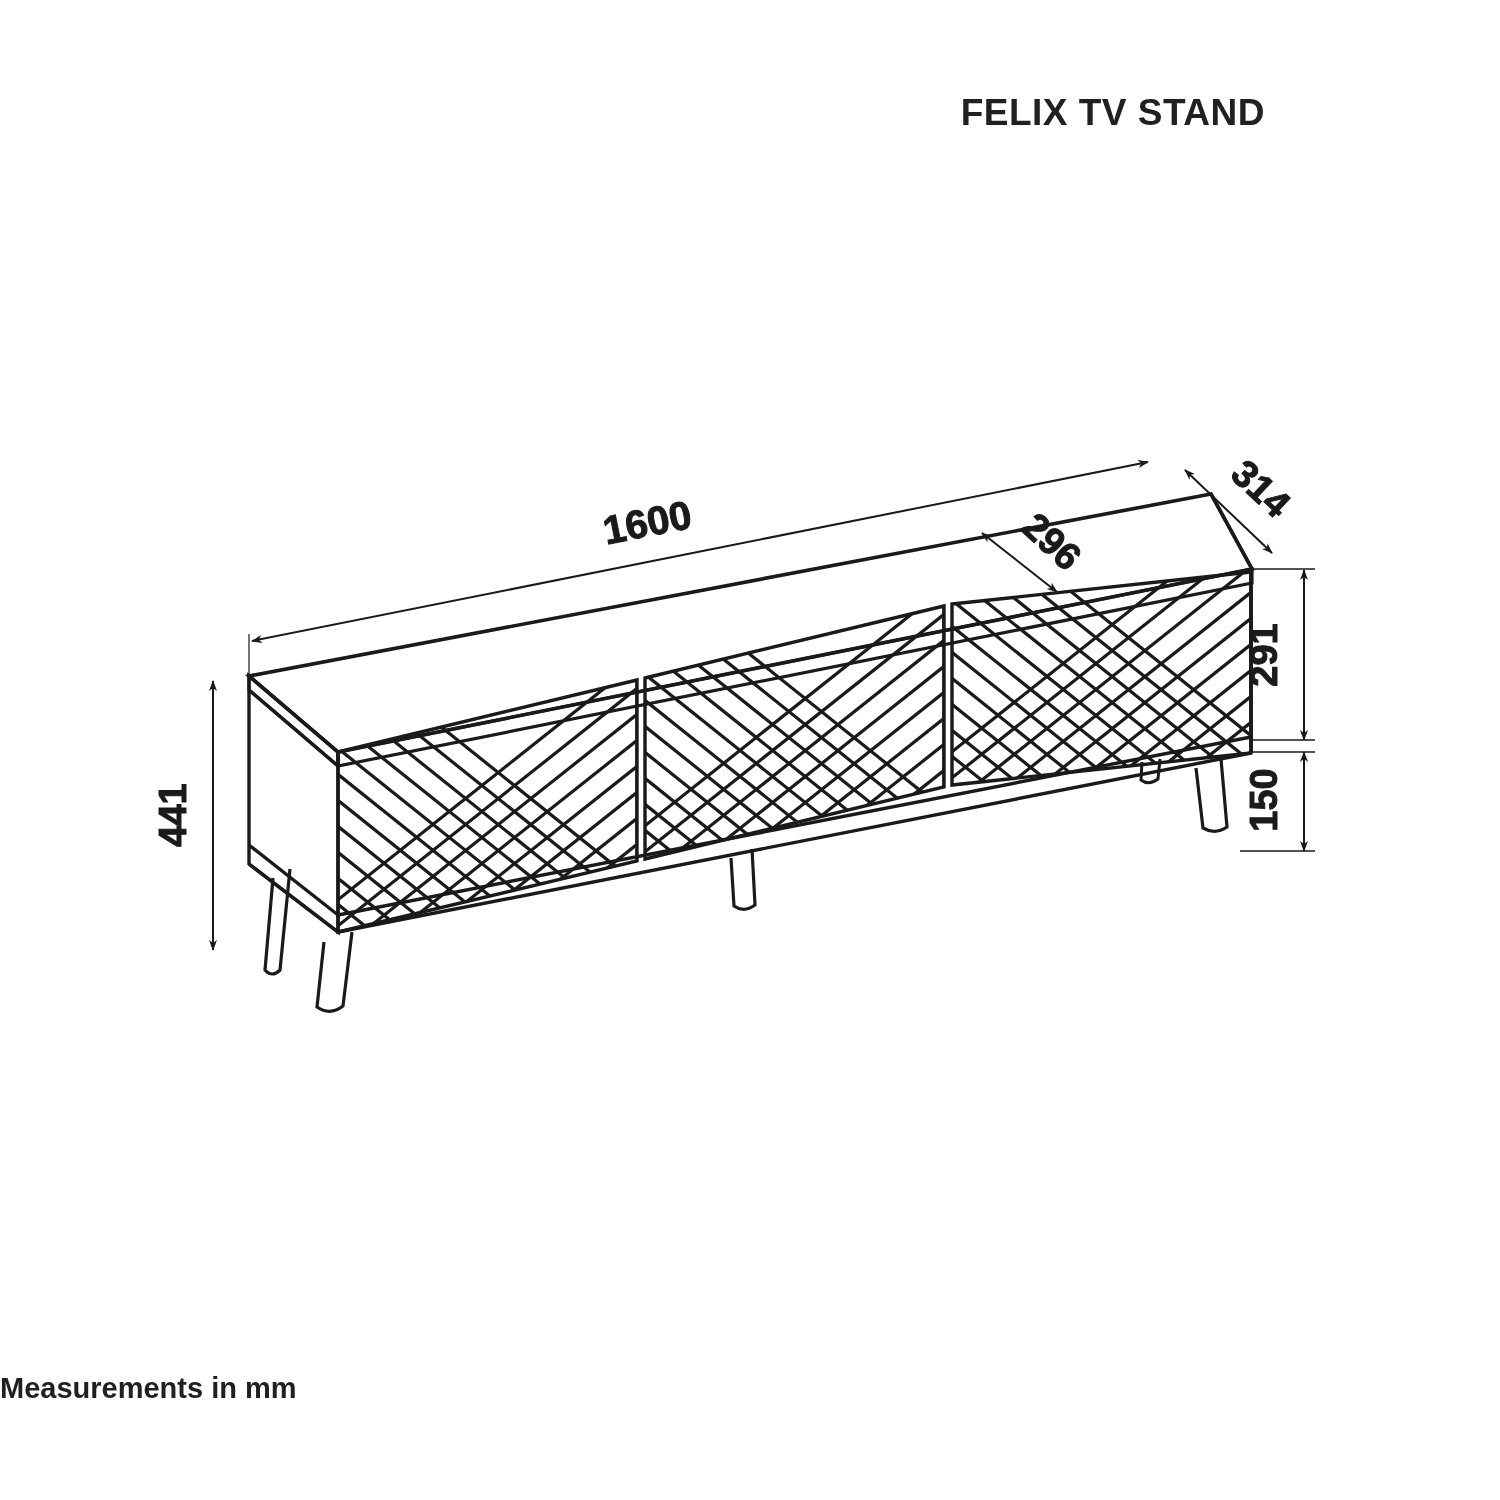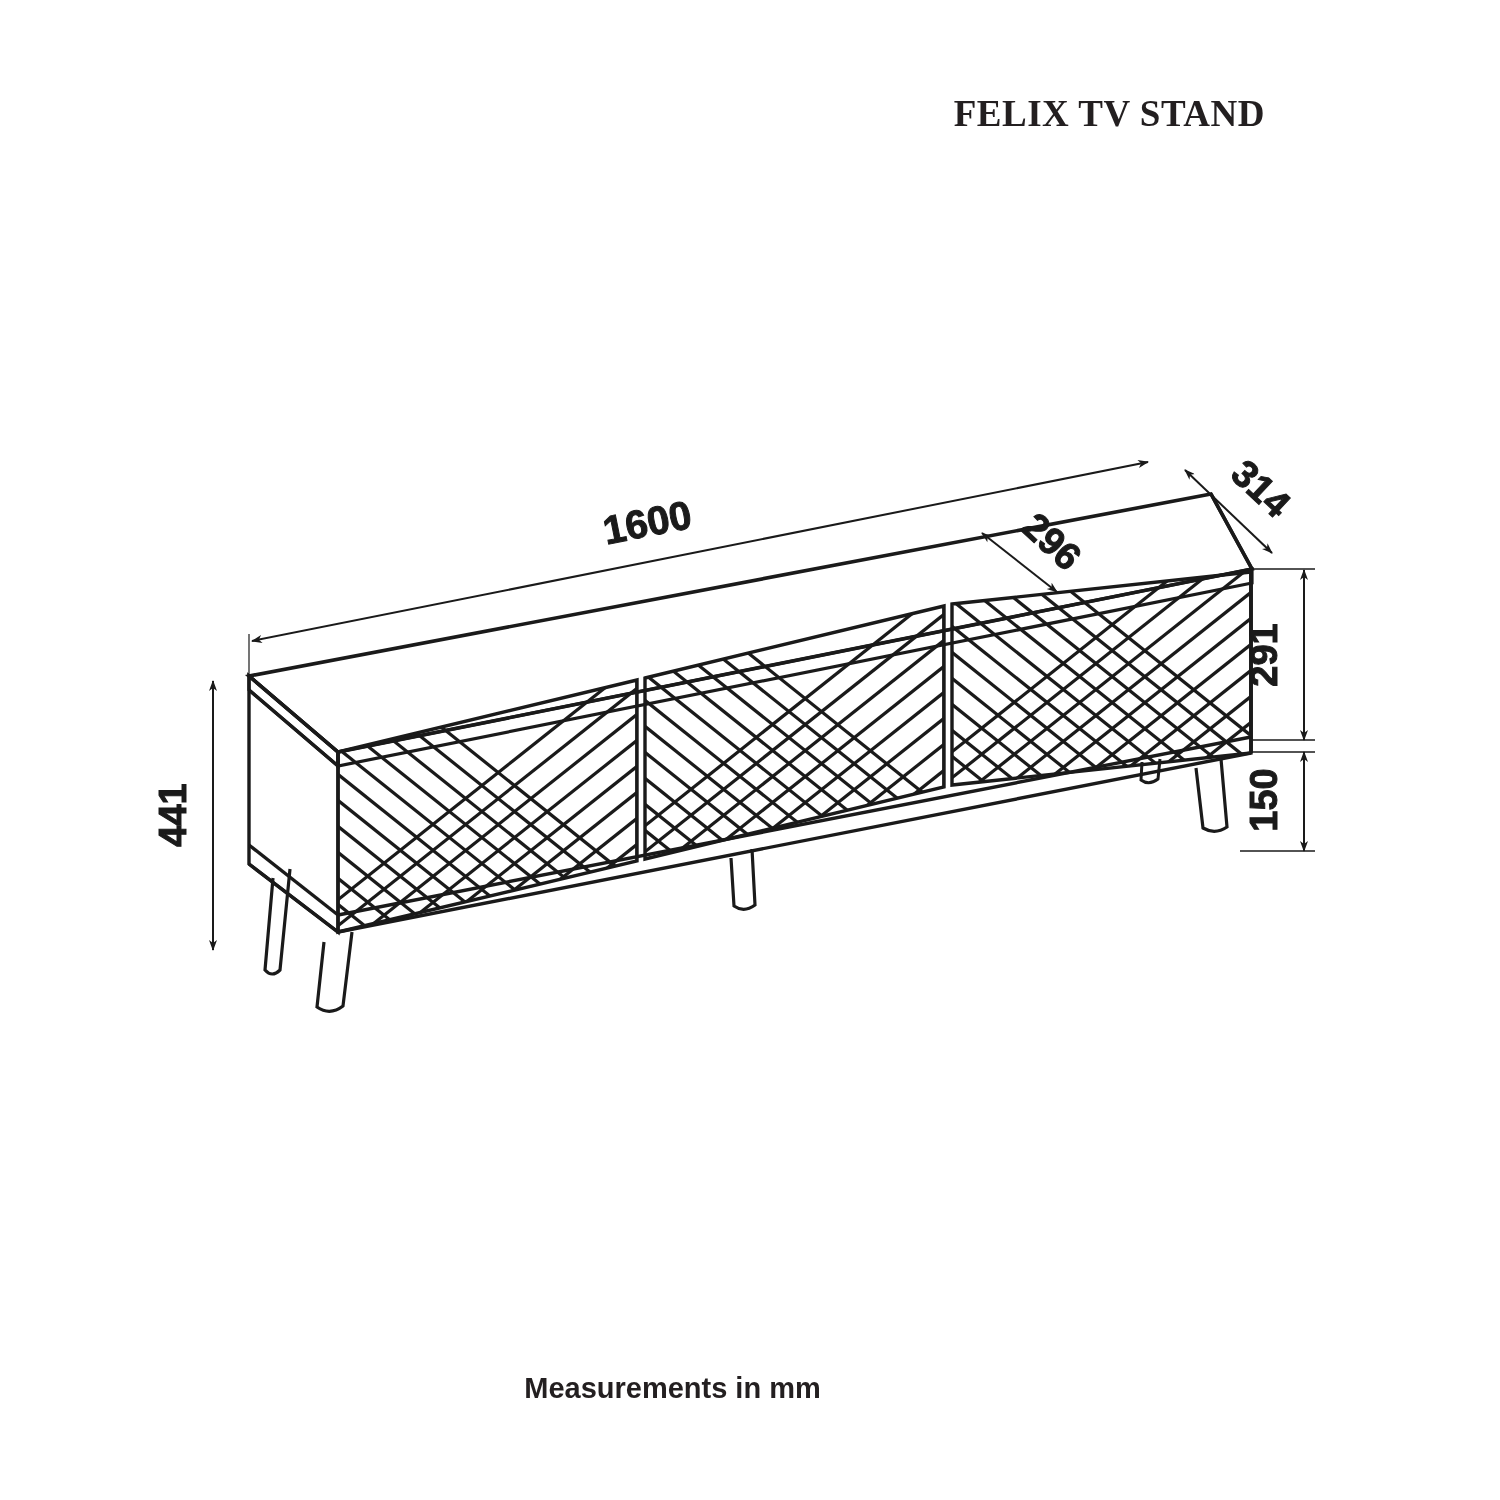--- a/index.html
+++ b/index.html
@@ -22,27 +22,27 @@
   }
   .title {
     position: absolute;
     left: 0; top: 92px;
     width: 1265px;
     text-align: right;
     font-size: 37px;
     font-weight: bold;
     letter-spacing: 0.5px;
     color: #231f20;
-    font-family: Liberation Serif, serif;
+    font-family: Liberation Sans, sans-serif;
   }
   .footnote {
     position: absolute;
     left: 0; top: 1372px;
     width: 1345px;
-    text-align: center;
+    text-align: left;
     font-size: 29px;
     font-weight: bold;
     color: #231f20;
     font-family: "Liberation Sans", sans-serif;
   }
   svg { display: block; }
   .dimtext {
     font-family: "Liberation Sans", sans-serif;
     font-weight: bold;
     fill: #1a1a1a;

